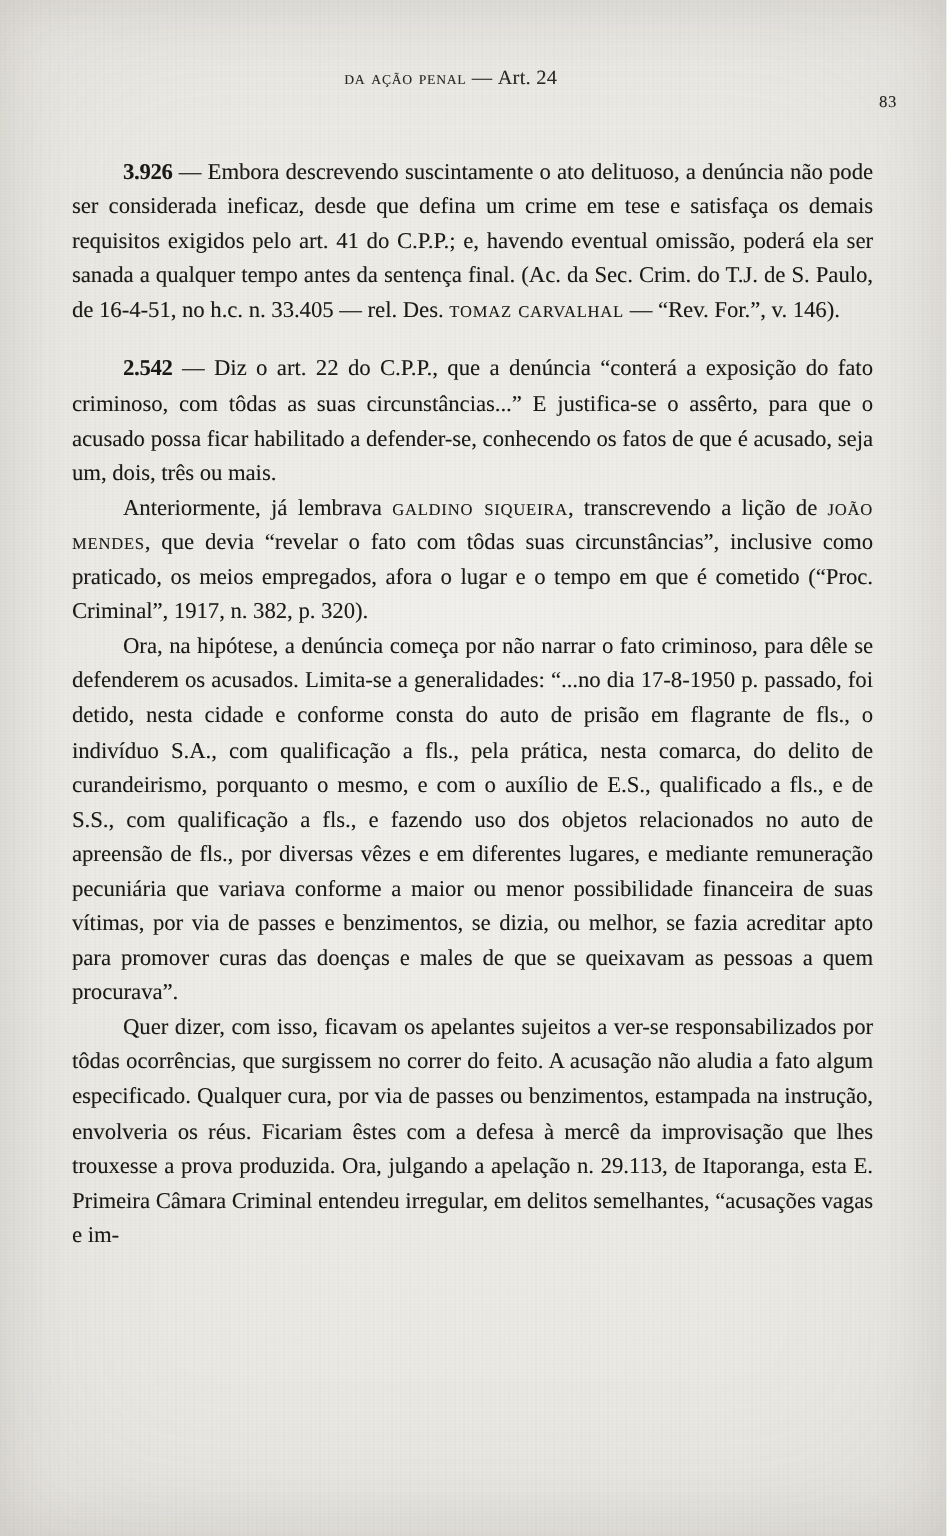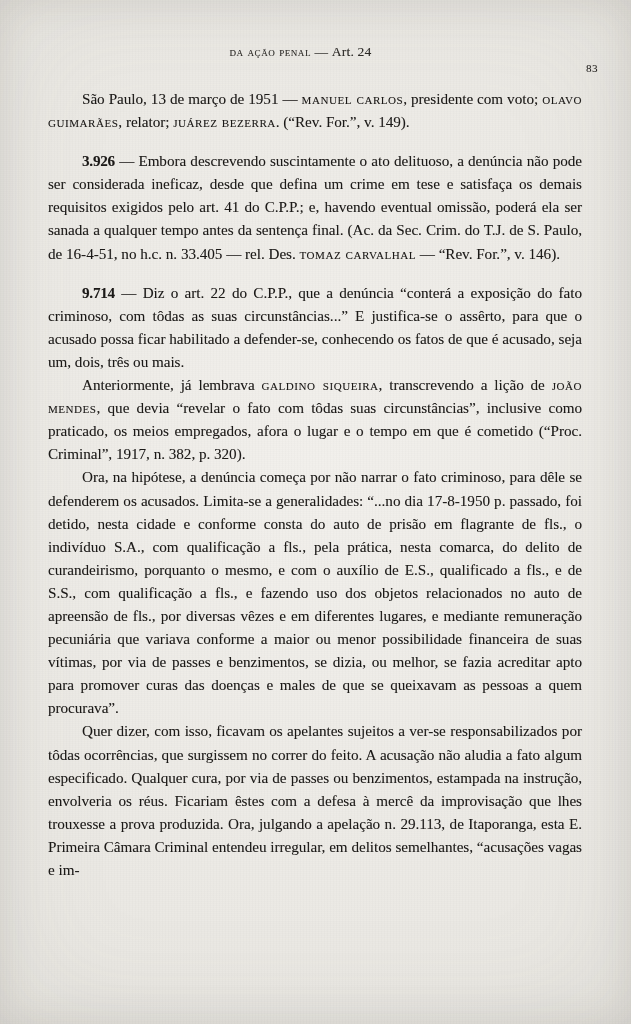--- a/index.html
+++ b/index.html
@@ -118,32 +118,29 @@
 
   <div class="header">
     <div class="header-title">
       <span class="sc">Da Ação Penal</span><span class="art">&nbsp;<span>—</span>&nbsp;<span>Art. 24</span></span>
     </div>
   </div>
   <div class="page-number">83</div>
 
   <div class="body-text">
 
-    <p class="para tight">
-      <span>São Paulo, 13 de março de 1951 — <span class="sc">Manuel Carlos</span>, presidente com voto; <span class="sc">Olavo Guimarães</span>, relator; <span class="sc">Juárez Bezerra</span>. (“Rev. For.”, v. 149).</span>
-    </p>
 
     <p class="para spaced">
       <span class="num">3.926</span>
       <span>—</span>
       <span>Embora descrevendo suscintamente o ato delituoso, a denúncia não pode ser considerada ineficaz, desde que defina um crime em tese e satisfaça os demais requisitos exigidos pelo art. 41 do C.P.P.; e, havendo eventual omissão, poderá ela ser sanada a qualquer tempo antes da sentença final. (Ac. da Sec. Crim. do T.J. de S. Paulo, de 16-4-51, no h.c. n. 33.405 — rel. Des. <span class="sc">Tomaz Carvalhal</span> — “Rev. For.”, v. 146).</span>
     </p>
 
     <p class="para spaced">
-      <span class="num">9.714</span>
+      <span class="num">2.542</span>
       <span>—</span>
       <span>Diz o art. 22 do C.P.P., que a denúncia “conterá a exposição do fato criminoso, com tôdas as suas circunstâncias...” E justifica-se o assêrto, para que o acusado possa ficar habilitado a defender-se, conhecendo os fatos de que é acusado, seja um, dois, três ou mais.</span>
     </p>
 
     <p class="para tight">
       <span>Anteriormente, já lembrava <span class="sc">Galdino Siqueira</span>, transcrevendo a lição de <span class="sc">João Mendes</span>, que devia “revelar o fato com tôdas suas circunstâncias”, inclusive como praticado, os meios empregados, afora o lugar e o tempo em que é cometido (“Proc. Criminal”, 1917, n. 382, p. 320).</span>
     </p>
 
     <p class="para tight">
       <span>Ora, na hipótese, a denúncia começa por não narrar o fato criminoso, para dêle se defenderem os acusados. Limita-se a generalidades: “...no dia 17-8-1950 p. passado, foi detido, nesta cidade e conforme consta do auto de prisão em flagrante de fls., o indivíduo S.A., com qualificação a fls., pela prática, nesta comarca, do delito de curandeirismo, porquanto o mesmo, e com o auxílio de E.S., qualificado a fls., e de S.S., com qualificação a fls., e fazendo uso dos objetos relacionados no auto de apreensão de fls., por diversas vêzes e em diferentes lugares, e mediante remuneração pecuniária que variava conforme a maior ou menor possibilidade financeira de suas vítimas, por via de passes e benzimentos, se dizia, ou melhor, se fazia acreditar apto para promover curas das doenças e males de que se queixavam as pessoas a quem procurava”.</span>

